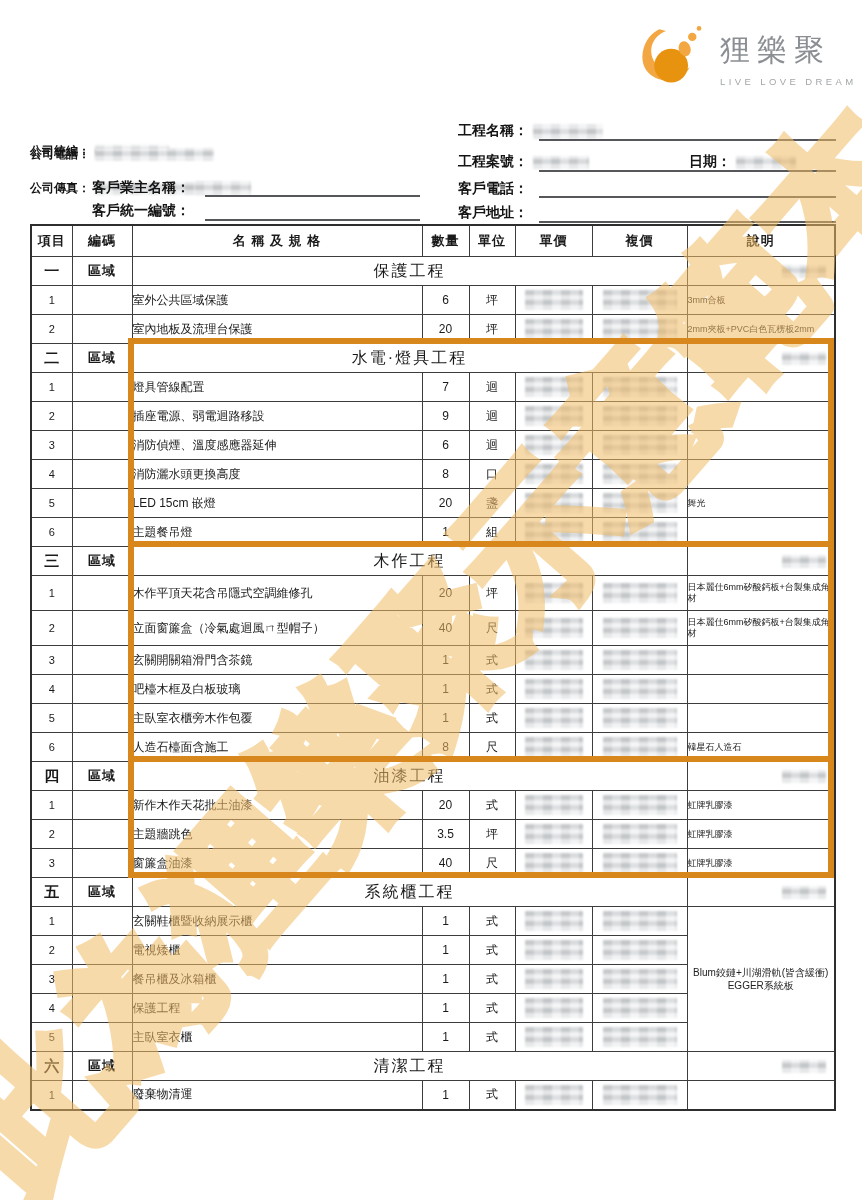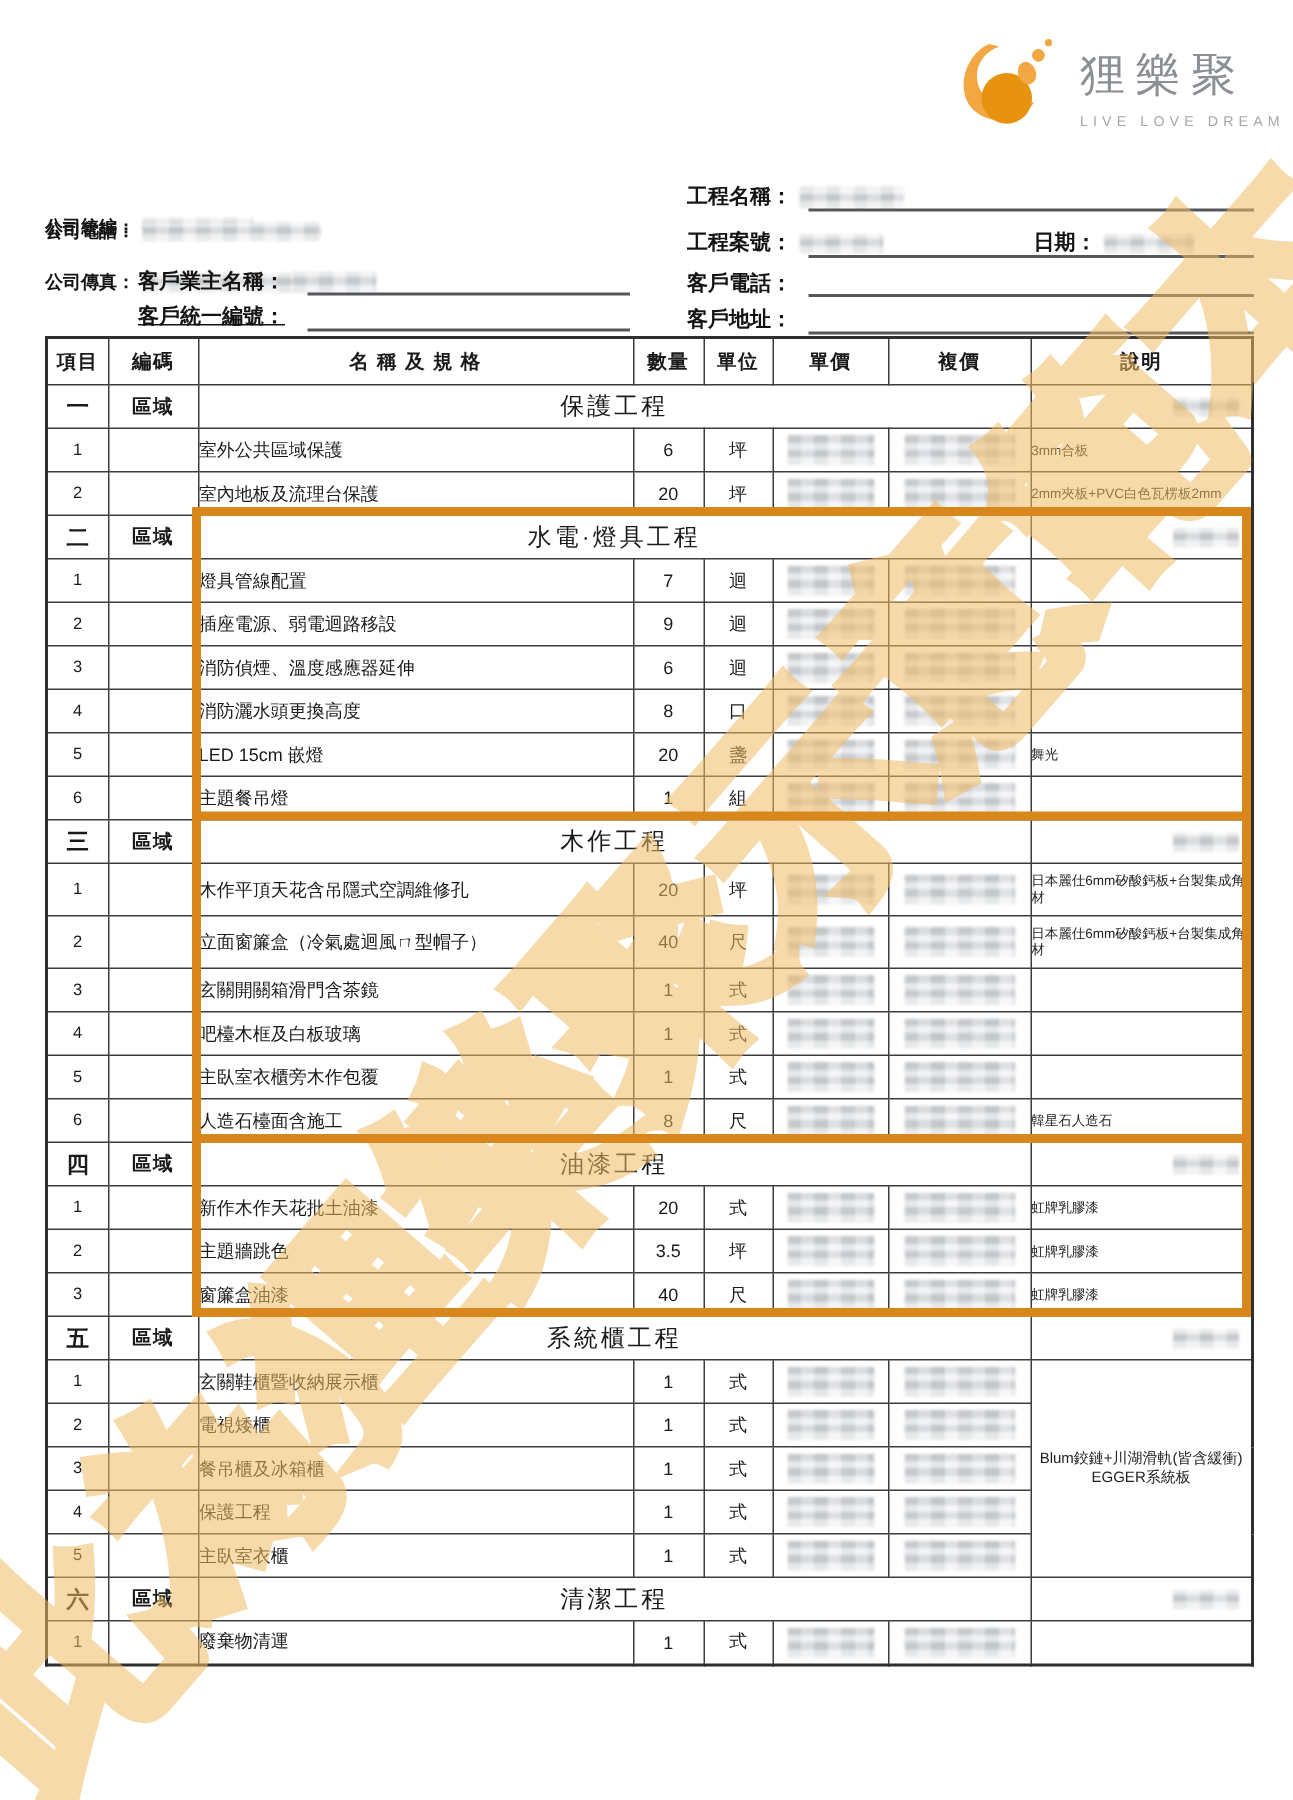--- a/index.html
+++ b/index.html
@@ -99,21 +99,21 @@
   <div class="hrow" style="left:30px;top:180px;text-align:right;">
     <span class="lbl">公司傳真：</span>
     <span class="px" style="width:126px;height:13px;"></span>
   </div>
 
   <div class="hrow big" style="left:92px;top:179px;">
     <span class="lbl">客戶業主名稱：</span>
     <span class="px" style="width:56px;height:14px;"></span>
   </div>
   <div class="uline" style="left:205px;top:195px;width:215px;"></div>
-  <div class="hrow big" style="left:92px;top:202px;text-decoration:underline;">
+  <div class="hrow big" style="left:92px;top:202px;">
     <span class="lbl">客戶統一編號：</span>
   </div>
   <div class="uline" style="left:205px;top:219px;width:215px;"></div>
 
   <div class="hrow big" style="left:458px;top:122px;">
     <span class="lbl">工程名稱：</span>
     <span class="px" style="width:70px;height:15px;"></span>
   </div>
   <div class="uline" style="left:539px;top:139px;width:297px;"></div>
 

